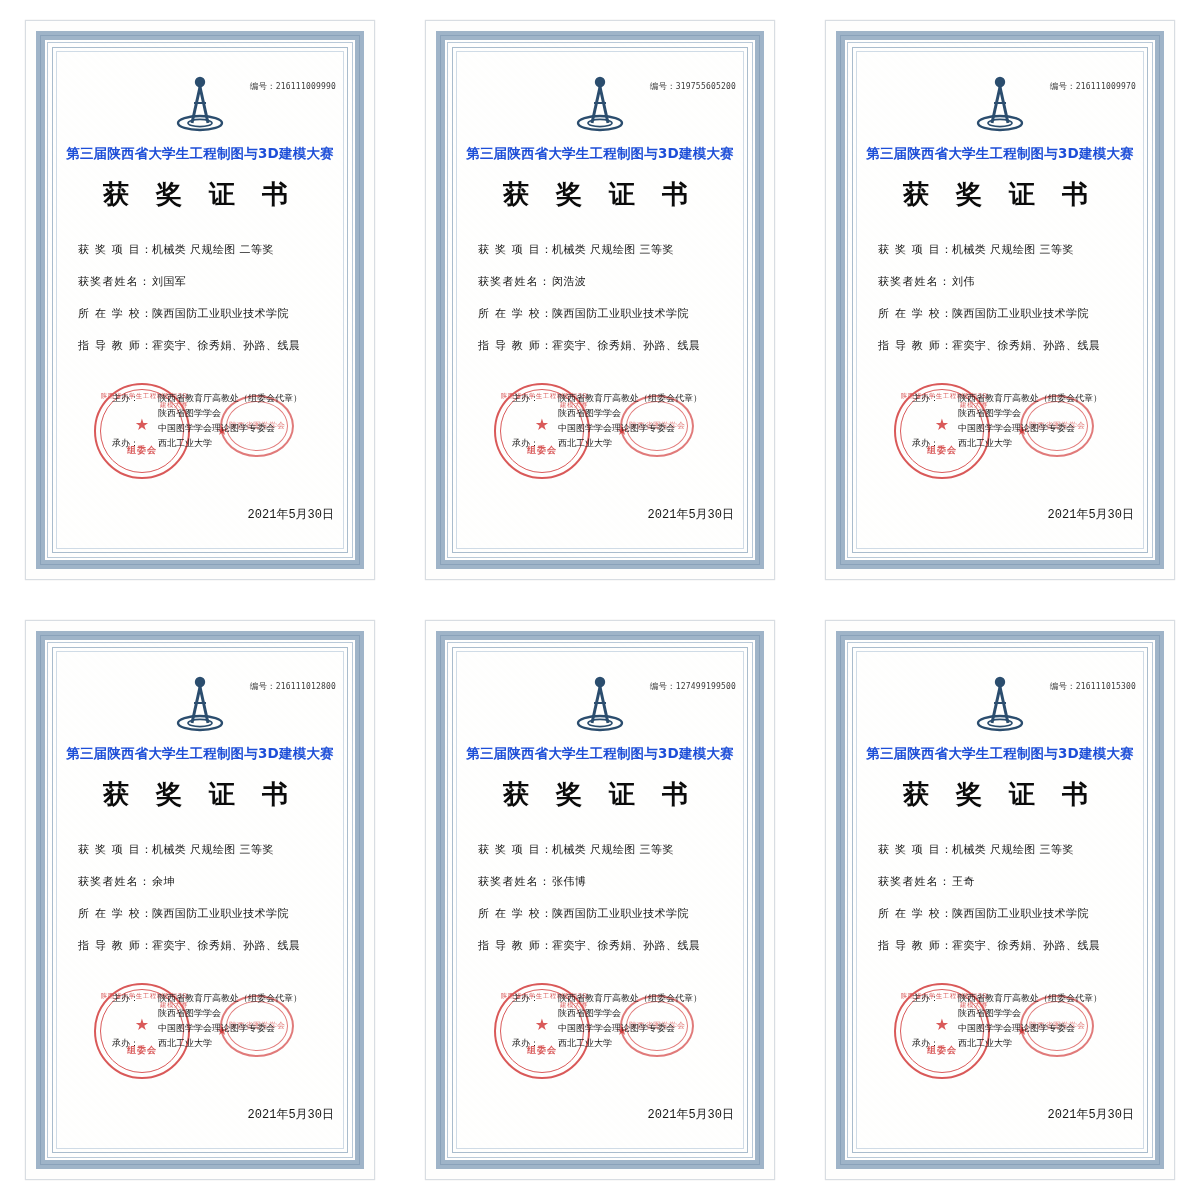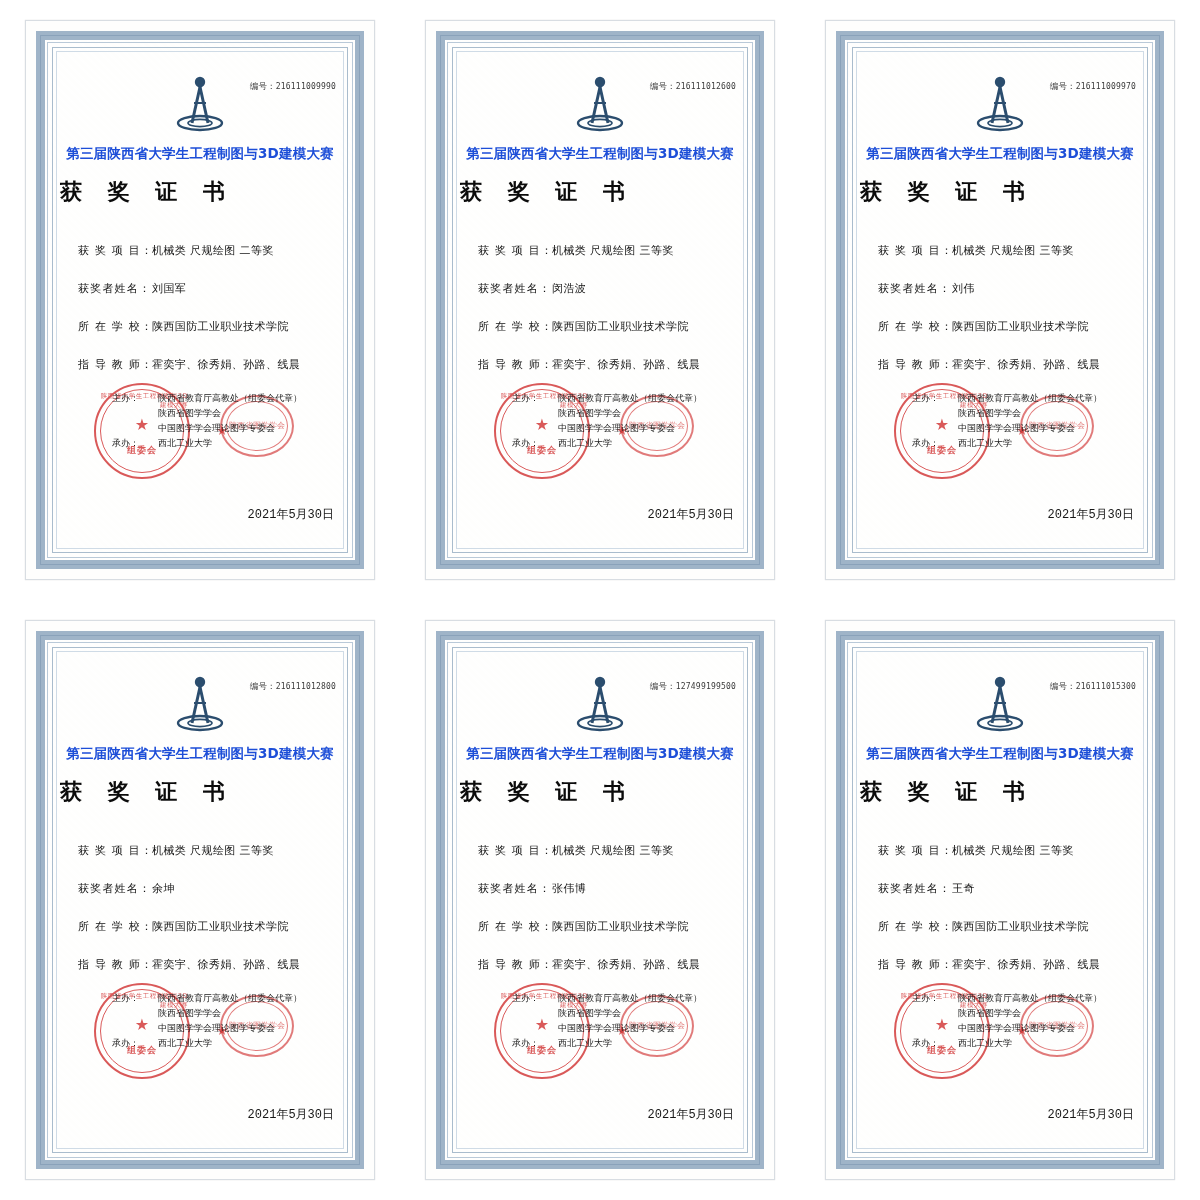--- a/index.html
+++ b/index.html
@@ -107,21 +107,22 @@
     text-align: center;
     font-size: 13.5px;
     font-weight: bold;
     color: #1d4ed8;
     margin-top: 8px;
     letter-spacing: 0.2px;
     font-family: "DejaVu Sans", sans-serif;
   }
 
   .big-title {
-    font-size: 22px;
+    text-align: center;
+    font-size: 26px;
     font-weight: bold;
     color: #0b0b0b;
     letter-spacing: 9px;
     margin-top: 14px;
     font-family: "DejaVu Serif", serif;
   }
 
   .fields {
     margin-top: 30px;
     padding-left: 18px;
@@ -133,21 +134,20 @@
     margin-bottom: 17px;
     font-size: 11px;
     color: #141414;
     font-family: "DejaVu Sans", sans-serif;
   }
   .field-label {
     width: 74px;
     flex: 0 0 74px;
     letter-spacing: 1.2px;
     white-space: nowrap;
-    margin-top: 6px;
   }
   .field-value {
     flex: 1;
     letter-spacing: 0.4px;
     white-space: nowrap;
   }
 
   
   .seal-area {
     position: absolute;
@@ -347,21 +347,21 @@
 
   <div class="cert-cell">
     <div class="cert">
       <div class="border-outer"></div>
       <div class="border-inner"></div>
       <div class="border-inner2"></div>
 
       <div class="paper">
 
         <div class="serial">
-          <span class="lbl">编号：</span><span class="num">216111012600</span>
+          <span class="lbl">编号：</span><span class="num">319755605200</span>
         </div>
 
         <div class="logo">
           <svg viewBox="0 0 64 64" width="64" height="64" aria-hidden="true">
             <ellipse cx="32" cy="50" rx="22" ry="7" fill="none" stroke="#2b4d6e" stroke-width="2.4"></ellipse>
             <ellipse cx="32" cy="50" rx="12" ry="3.6" fill="none" stroke="#2b4d6e" stroke-width="1.6"></ellipse>
             <circle cx="32" cy="9" r="5.2" fill="#2b4d6e"></circle>
             <path d="M32 14 L24 50" stroke="#2b4d6e" stroke-width="3" fill="none"></path>
             <path d="M32 14 L40 50" stroke="#2b4d6e" stroke-width="3" fill="none"></path>
             <path d="M26 30 L38 30" stroke="#2b4d6e" stroke-width="2" fill="none"></path>

